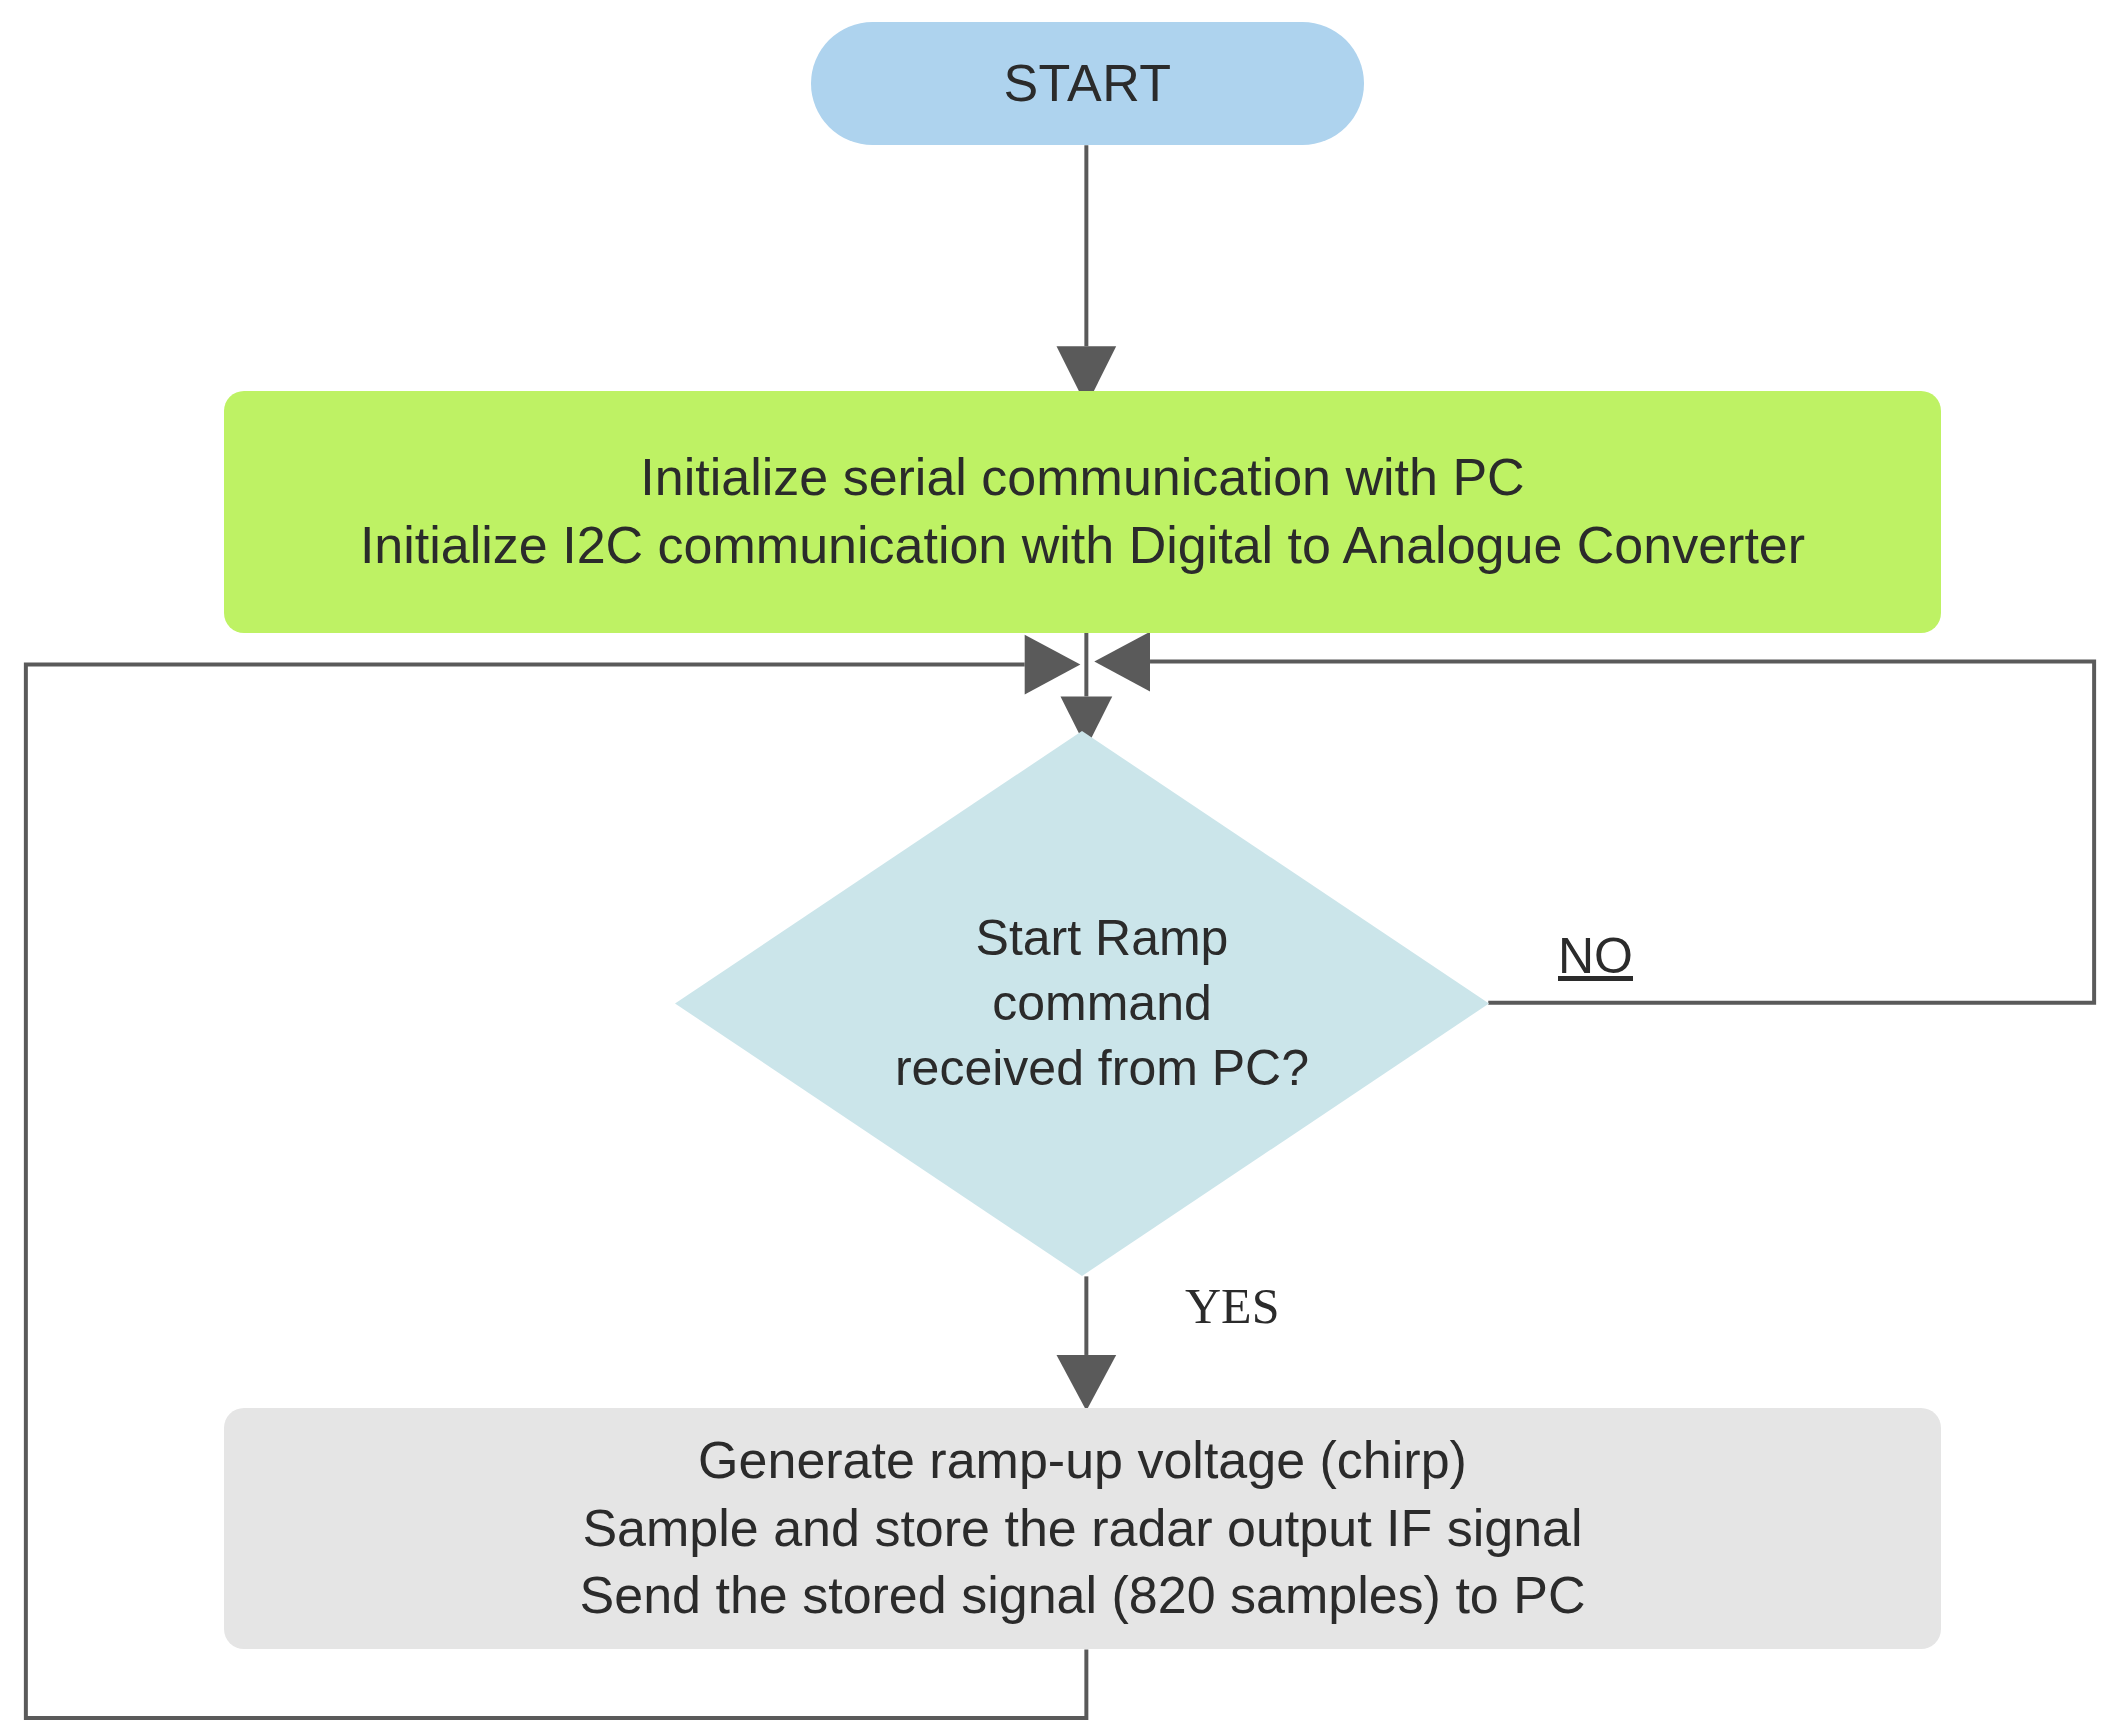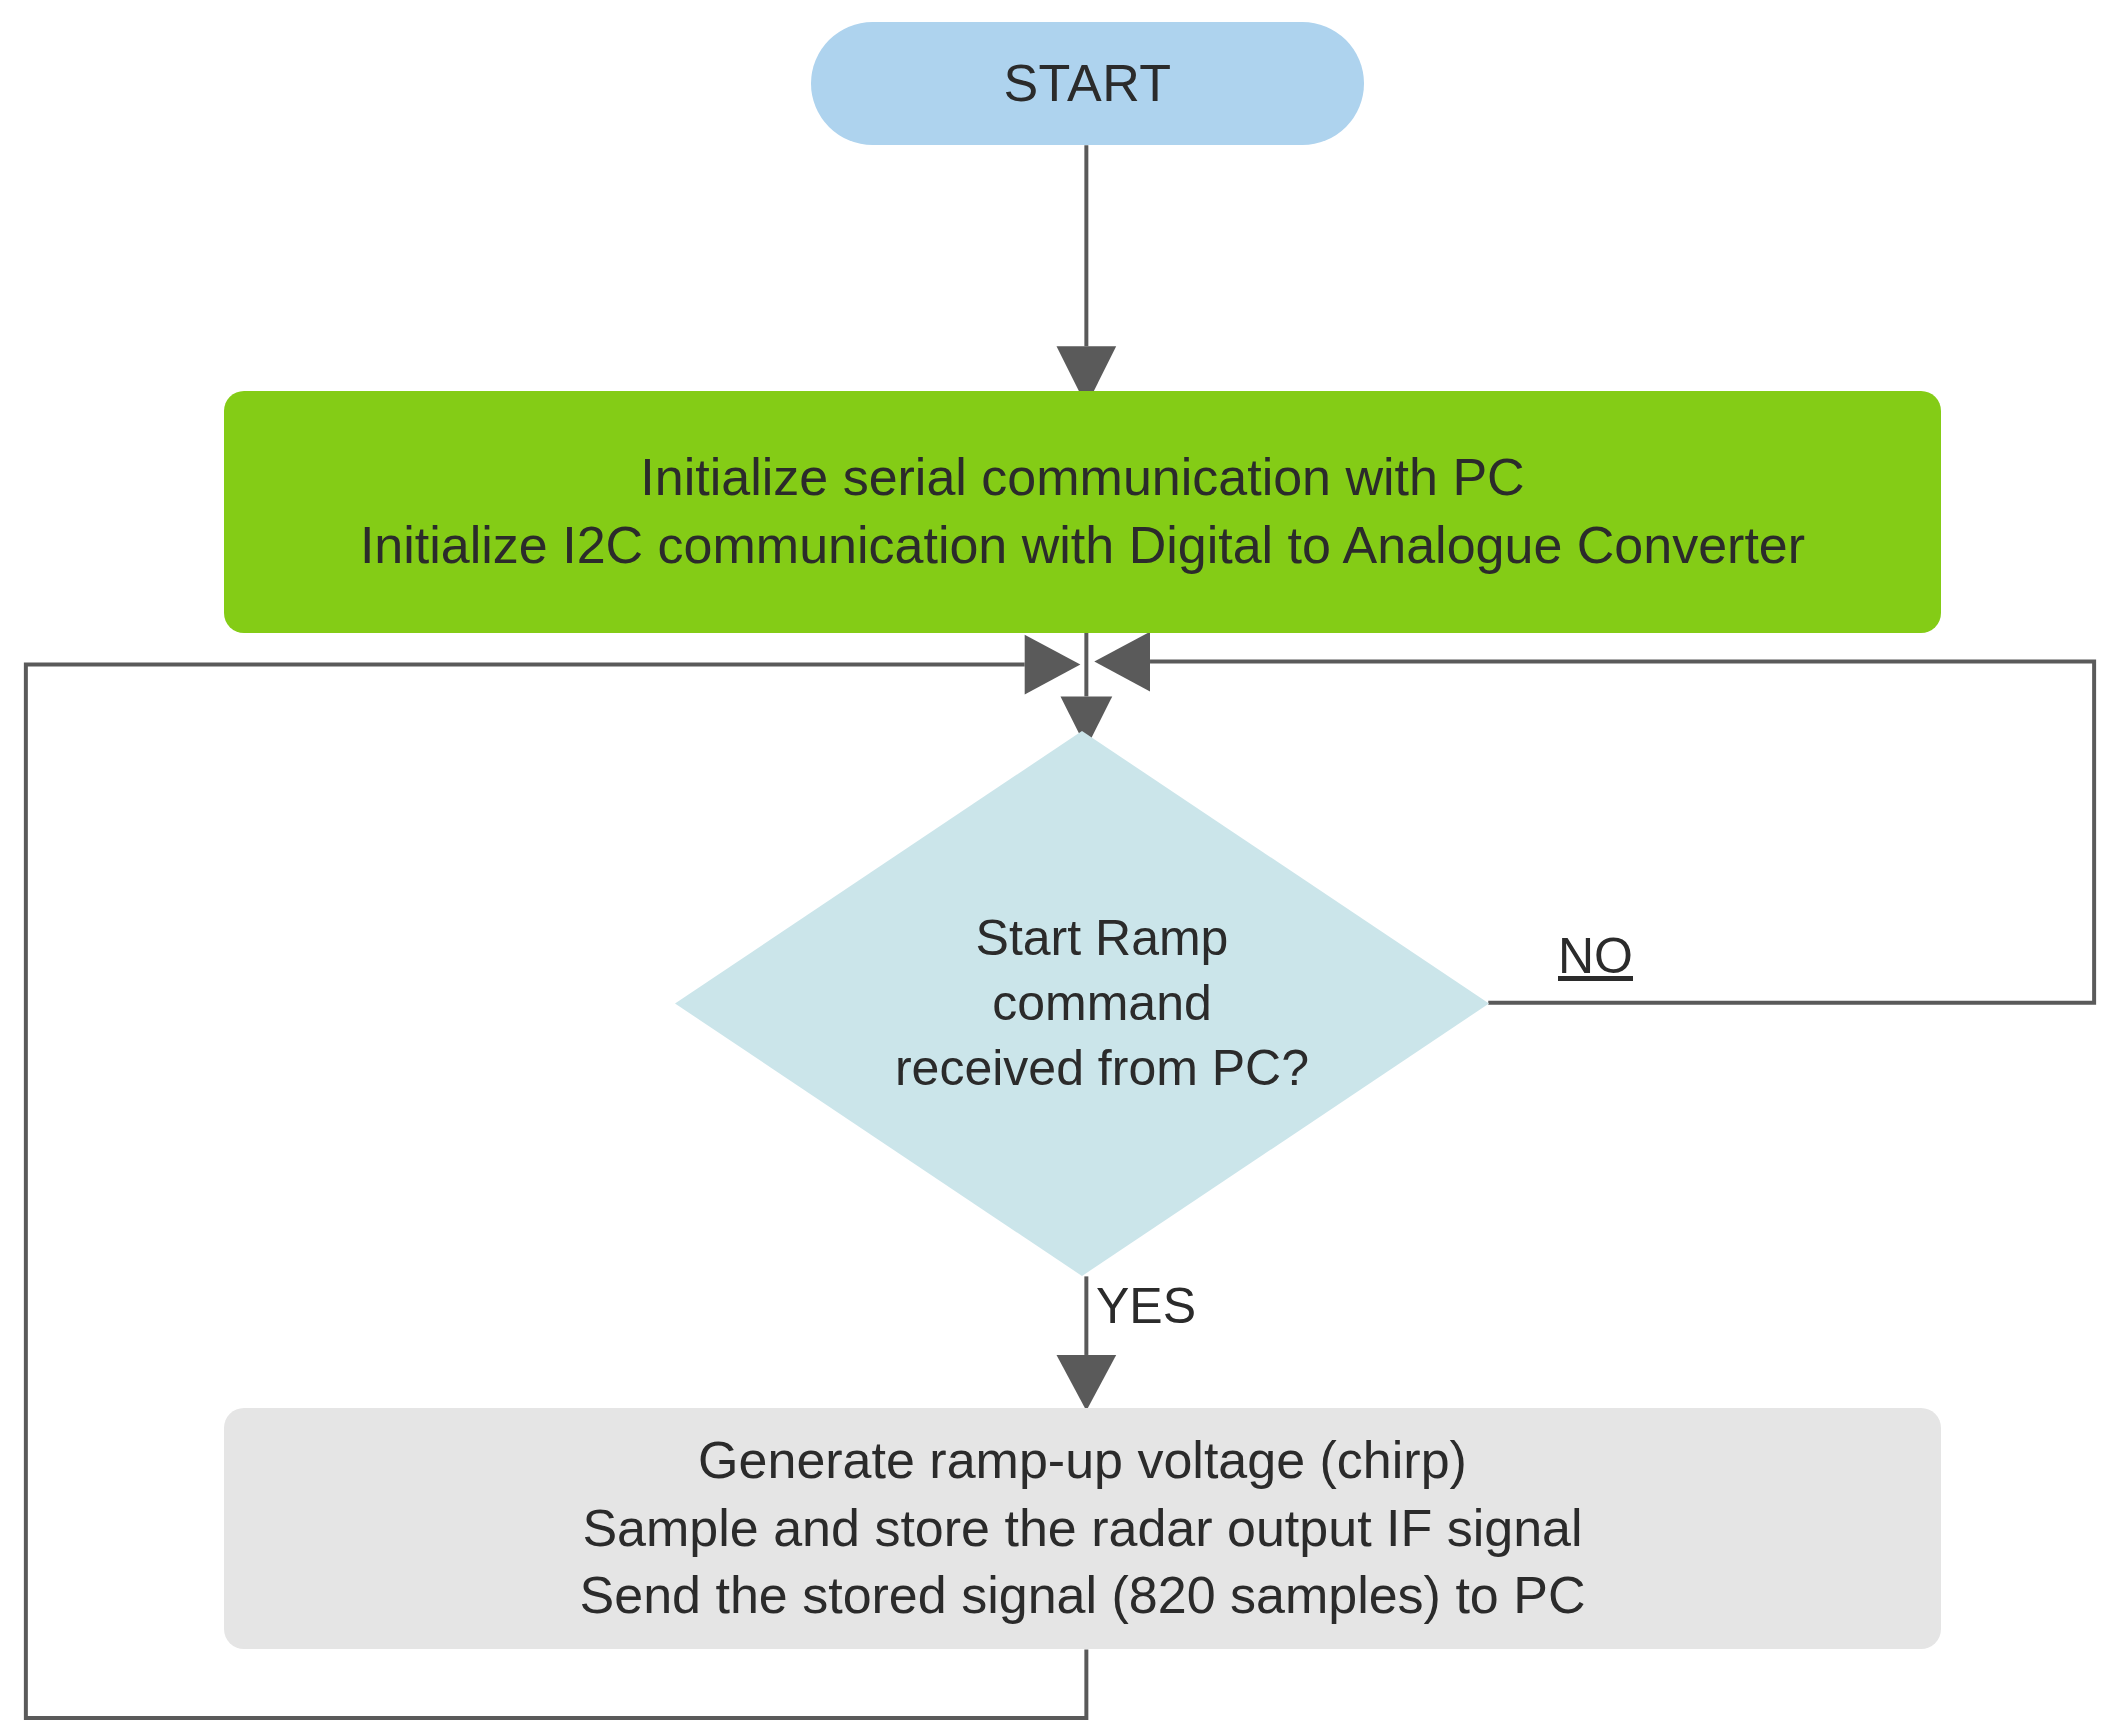--- a/index.html
+++ b/index.html
@@ -50,21 +50,21 @@
     font-size: 52px;
     letter-spacing: 0.5px;
   }
 
   
   #node-init {
     left: 224px;
     top: 391px;
     width: 1717px;
     height: 242px;
-    background: #84cc16;
+    background: #bef264;
     border-radius: 20px;
   }
   #node-init .node-text {
     font-size: 52px;
   }
 
   #node-generate {
     left: 224px;
     top: 1408px;
     width: 1717px;
@@ -98,22 +98,23 @@
     color: #2b2b2b;
     font-size: 50px;
     white-space: nowrap;
   }
   #label-no {
     left: 1558px;
     top: 927px;
     text-decoration: underline;
   }
   #label-yes {
-    left: 1096px;
+    left: 1185px;
     top: 1277px;
+    font-family: Liberation Serif, serif;
   }
 </style>
 </head>
 <body>
 
 <div id="canvas">
 
   <svg id="flow-svg" viewBox="0 0 2129 1743" xmlns="http://www.w3.org/2000/svg">
     <defs>
       <marker id="arrow-down" markerWidth="10" markerHeight="10" refX="0" refY="5" orient="auto" markerUnits="userSpaceOnUse" viewBox="0 0 10 10">

